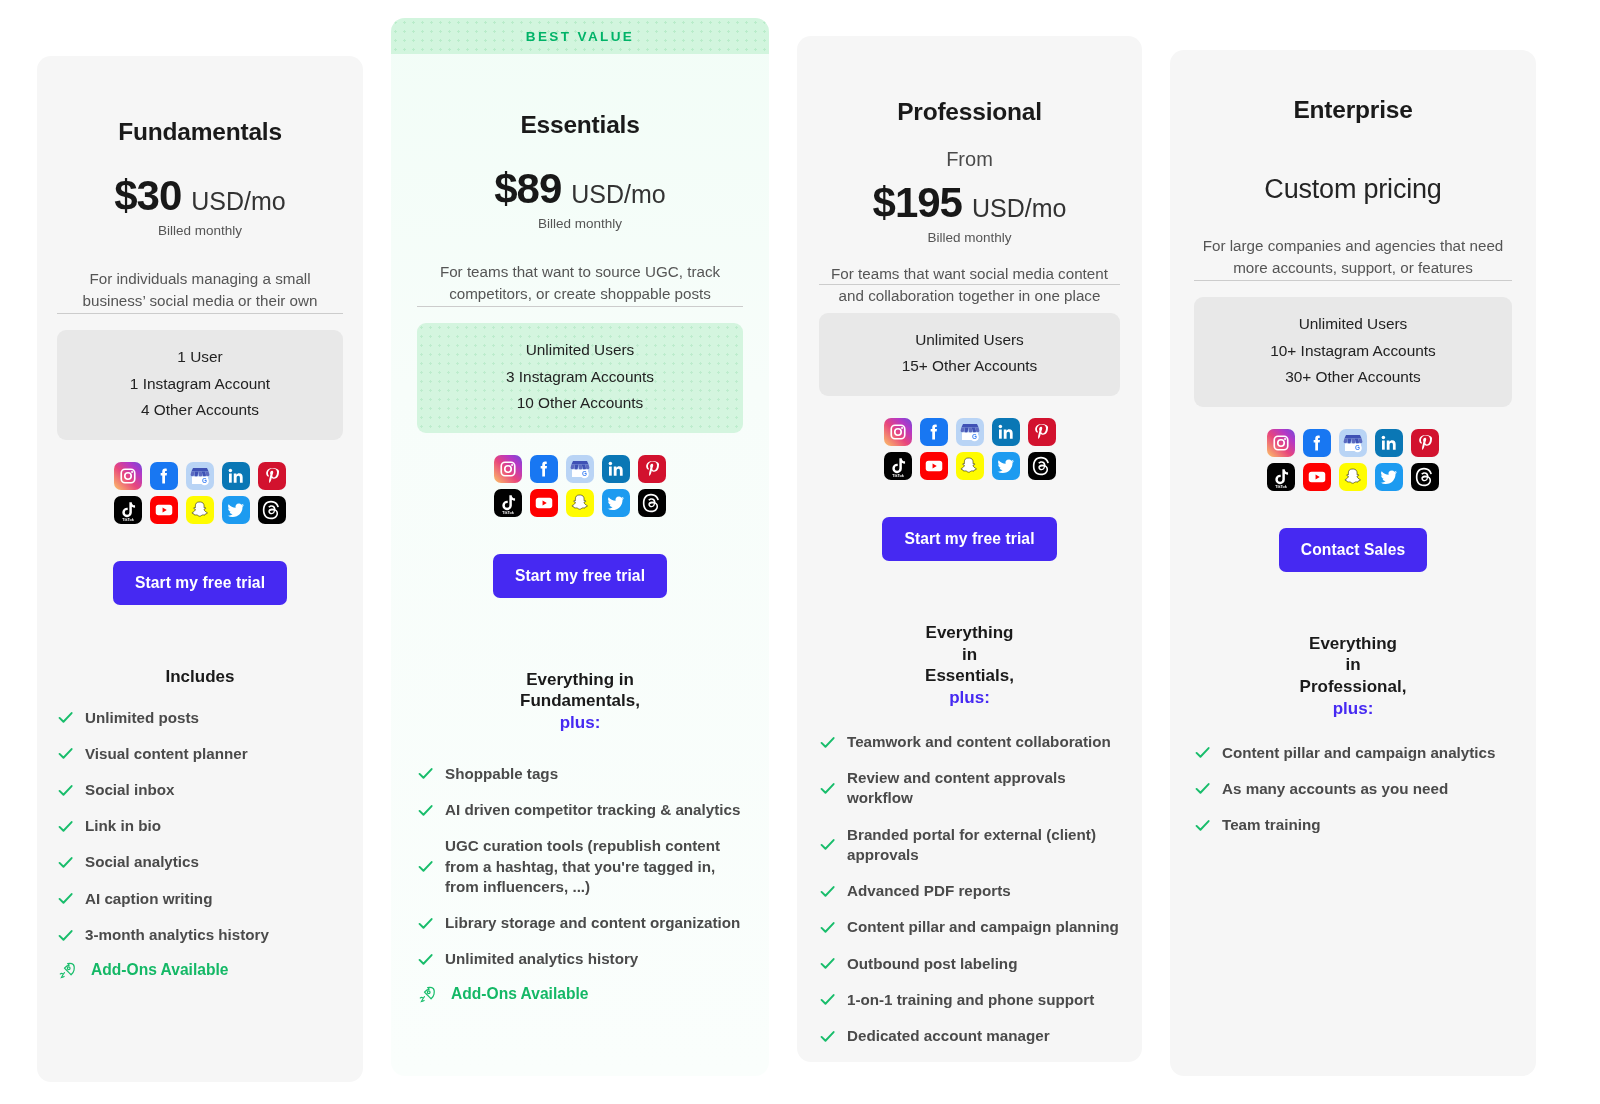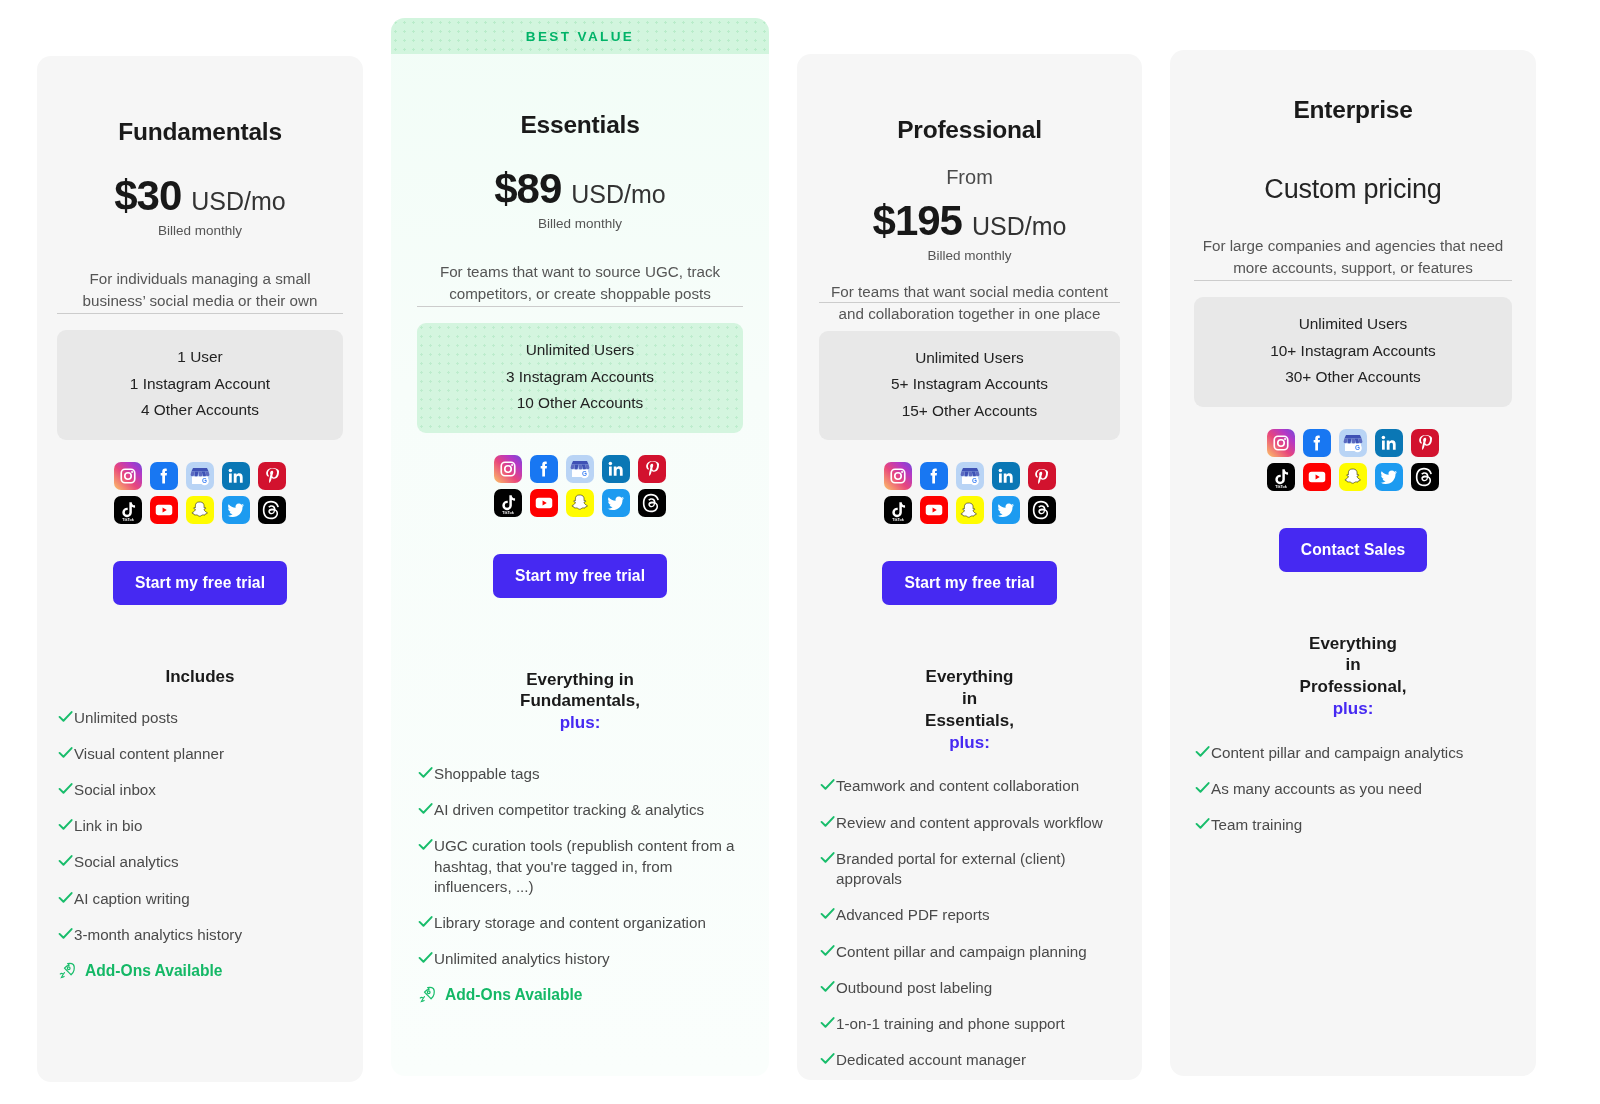--- a/index.html
+++ b/index.html
@@ -19,21 +19,21 @@
   
   .card {
     position: absolute;
     border-radius: 14px;
     background: #f6f6f6;
     overflow: hidden;
   }
   .card.c1 { left: 37px;   top: 56px;  width: 326px; height: 1026px; }
   .card.c2 { left: 391px;  top: 18px;  width: 378px; height: 1058px;
              background: linear-gradient(180deg,#f2fdf7 0%,#f7fdfa 35%,#fafefc 100%); }
-  .card.c3 { left: 797px;  top: 54px;  width: 345px; height: 1026px; }
+  .card.c3 { left: 797px;  top: 36px;  width: 345px; height: 1026px; }
   .card.c4 { left: 1170px; top: 50px;  width: 366px; height: 1026px; }
 
   
   .ribbon {
     height: 36px;
     background: #d2f5de;
     background-image: radial-gradient(#b9ecca 1px, transparent 1.1px);
     background-size: 9px 9px;
     display: flex; align-items: center; justify-content: center;
   }
@@ -157,32 +157,33 @@
   }
   .everything {
     text-align: center; font-size: 17px; font-weight: bold; color: #1a1a1a;
     line-height: 1.28;
   }
   .everything .plus { color: #4629f2; }
 
   
   .features { list-style: none; }
   .feature {
-    display: flex; align-items: flex-start; 
+    display: flex; align-items: center; gap: 11px;
     margin-bottom: 16px;
+    font-weight: bold;
   }
   .feature-text {
     font-size: 15.2px; color: #4a4a4a; line-height: 1.33;
   }
   .check {
     flex: 0 0 auto; width: 17px; height: 17px;
   }
   .rocket { flex: 0 0 auto; width: 19px; height: 19px; }
   .addon {
-    display: flex; align-items: center; gap: 9px;
+    display: flex; gap: 15px;
   }
   .addon-text {
     font-size: 15.6px; font-weight: bold; color: #14b866;
   }
 </style>
 </head>
 <body>
 
 <div class="pricing-grid">
 
@@ -505,21 +506,20 @@
         <div class="billed">Billed monthly</div>
       </div>
 
       <div class="desc-wrap" style="margin-top:18px; height:44px;">
         <div class="divider" style="position:absolute; top:21px; left:0; right:0;"></div>
         <div class="plan-desc" style="position:relative;">For teams that want social media content and collaboration together in one place</div>
       </div>
 
       <div class="accounts-box" style="margin-top:6px;">
         <div>Unlimited Users</div>
-        <div>5+ Instagram Accounts</div>
         <div>15+ Other Accounts</div>
       </div>
 
       <div class="socials" style="margin-top:22px;">
           <div class="social-row">
             <span class="si si-instagram">
               <svg width="18" height="18" viewBox="0 0 24 24">
                 <rect x="3" y="3" width="18" height="18" rx="5" fill="none" stroke="#fff" stroke-width="2.2"></rect>
                 <circle cx="12" cy="12" r="4.3" fill="none" stroke="#fff" stroke-width="2.2"></circle>
                 <circle cx="17.4" cy="6.6" r="1.35" fill="#fff"></circle>

